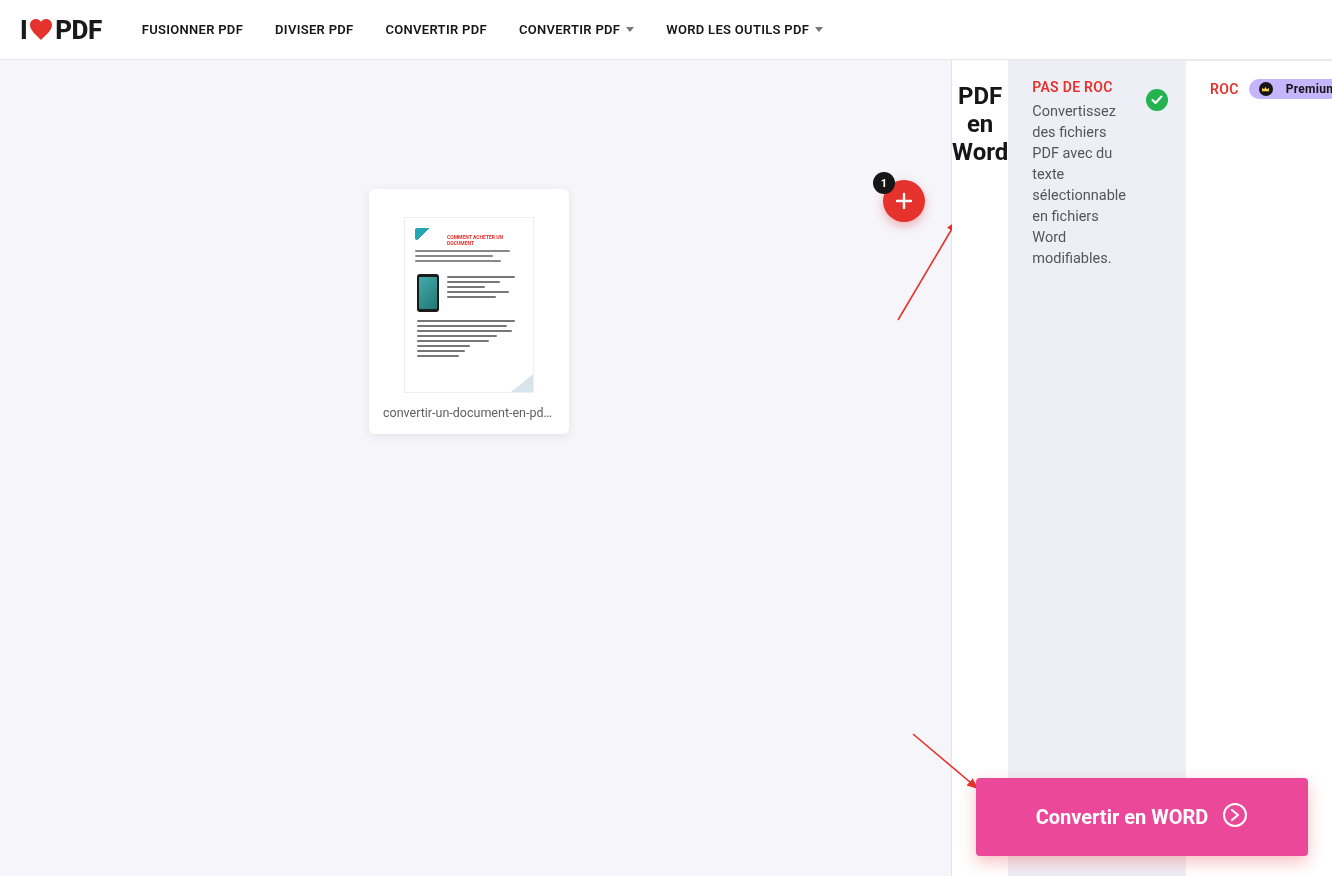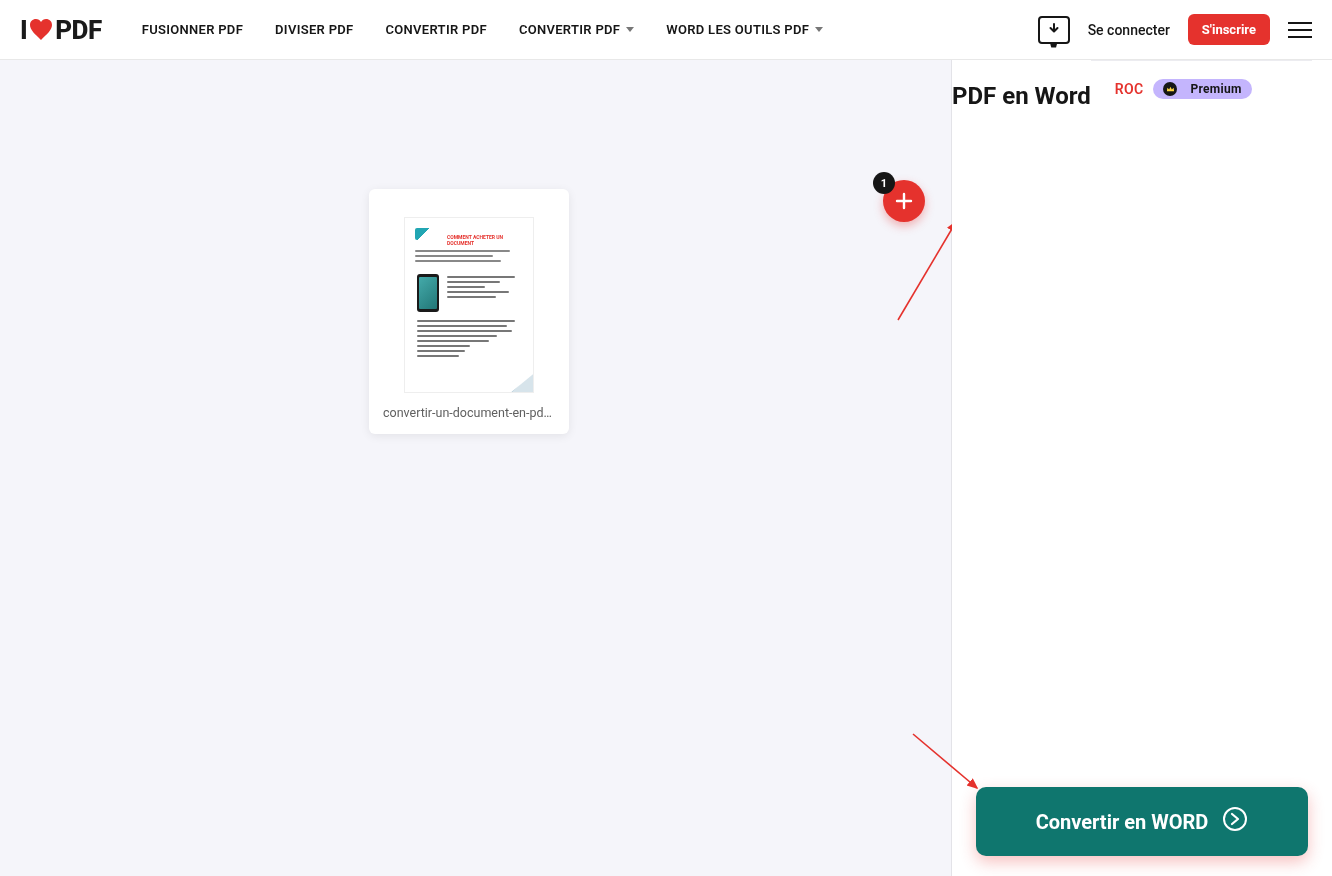--- a/index.html
+++ b/index.html
@@ -293,23 +293,23 @@
   }
   .premium-badge .crown{
     width:14px;height:14px;background:#161616;border-radius:50%;
     display:inline-flex;align-items:center;justify-content:center;
   }
   .convert-btn {
     position: absolute;
     bottom: 20px;
     left: 24px;
     right: 24px;
-    height: 69px;
-    background: #0f766e;
-    border-radius: 10px;
+    height: 78px;
+    background: #ec4899;
+    border-radius: 4px;
     display: flex;
     align-items: center;
     justify-content: center;
     gap: 14px;
     color: #fff;
     font-size: 20px;
     font-weight: 700;
     cursor: pointer;
     box-shadow: 0 6px 16px rgba(229,50,45,0.3);
   }
@@ -345,34 +345,20 @@
       </div>
     <div class="nav-item">
         <span>CONVERTIR PDF</span>
         <span class="caret"></span>
       </div>
     <div class="nav-item">
         <span>WORD LES OUTILS PDF</span>
         <span class="caret"></span>
       </div>
   </div>
-  <div class="header-right">
-    <div class="download-icon">
-      <svg width="14" height="14" viewBox="0 0 14 14">
-          <path d="M7 1 V8 M3.5 5 L7 8.5 L10.5 5" stroke="#161616" stroke-width="2" fill="none" stroke-linecap="round" stroke-linejoin="round"></path>
-        </svg>
-    </div>
-    <div class="login">Se connecter</div>
-    <div class="signup-btn">S'inscrire</div>
-    <div class="hamburger">
-        <span></span>
-        <span></span>
-        <span></span>
-      </div>
-  </div>
 </div>
 
 <div class="main">
   <div class="workspace">
     <div class="file-card">
       <div class="file-thumb">
         <div class="thumb-header"></div>
         <div class="thumb-title">COMMENT ACHETER UN DOCUMENT</div>
         <div class="thumb-lines">
             <div></div>
@@ -414,20 +400,29 @@
             <path d="M0,0 L7,3 L0,6 Z" fill="#e5322d"></path>
           </marker>
         </defs>
       <line x1="10" y1="110" x2="68" y2="12" stroke="#e5322d" stroke-width="1.6" marker-end="url(#ah1)"></line>
     </svg>
   </div>
 
   <div class="sidebar">
     <div class="sidebar-title">PDF en Word</div>
 
+    <div class="option selected">
+      <div class="opt-label">PAS DE ROC</div>
+      <div class="opt-desc">Convertissez des fichiers PDF avec du texte sélectionnable en fichiers Word modifiables.</div>
+      <div class="check">
+        <svg width="12" height="10" viewBox="0 0 12 10">
+            <path d="M1.5 5 L4.5 8 L10.5 1.5" stroke="#fff" stroke-width="2" fill="none" stroke-linecap="round" stroke-linejoin="round"></path>
+          </svg>
+      </div>
+    </div>
 
     <div class="option">
       <div class="opt-label">
         <span>ROC</span>
         <span class="premium-badge">
           <span class="crown">
             <svg width="9" height="9" viewBox="0 0 10 10">
                 <path d="M1 7 L1.5 3 L3.5 5 L5 2 L6.5 5 L8.5 3 L9 7 Z" fill="#ffd540"></path>
               </svg>
           </span>

